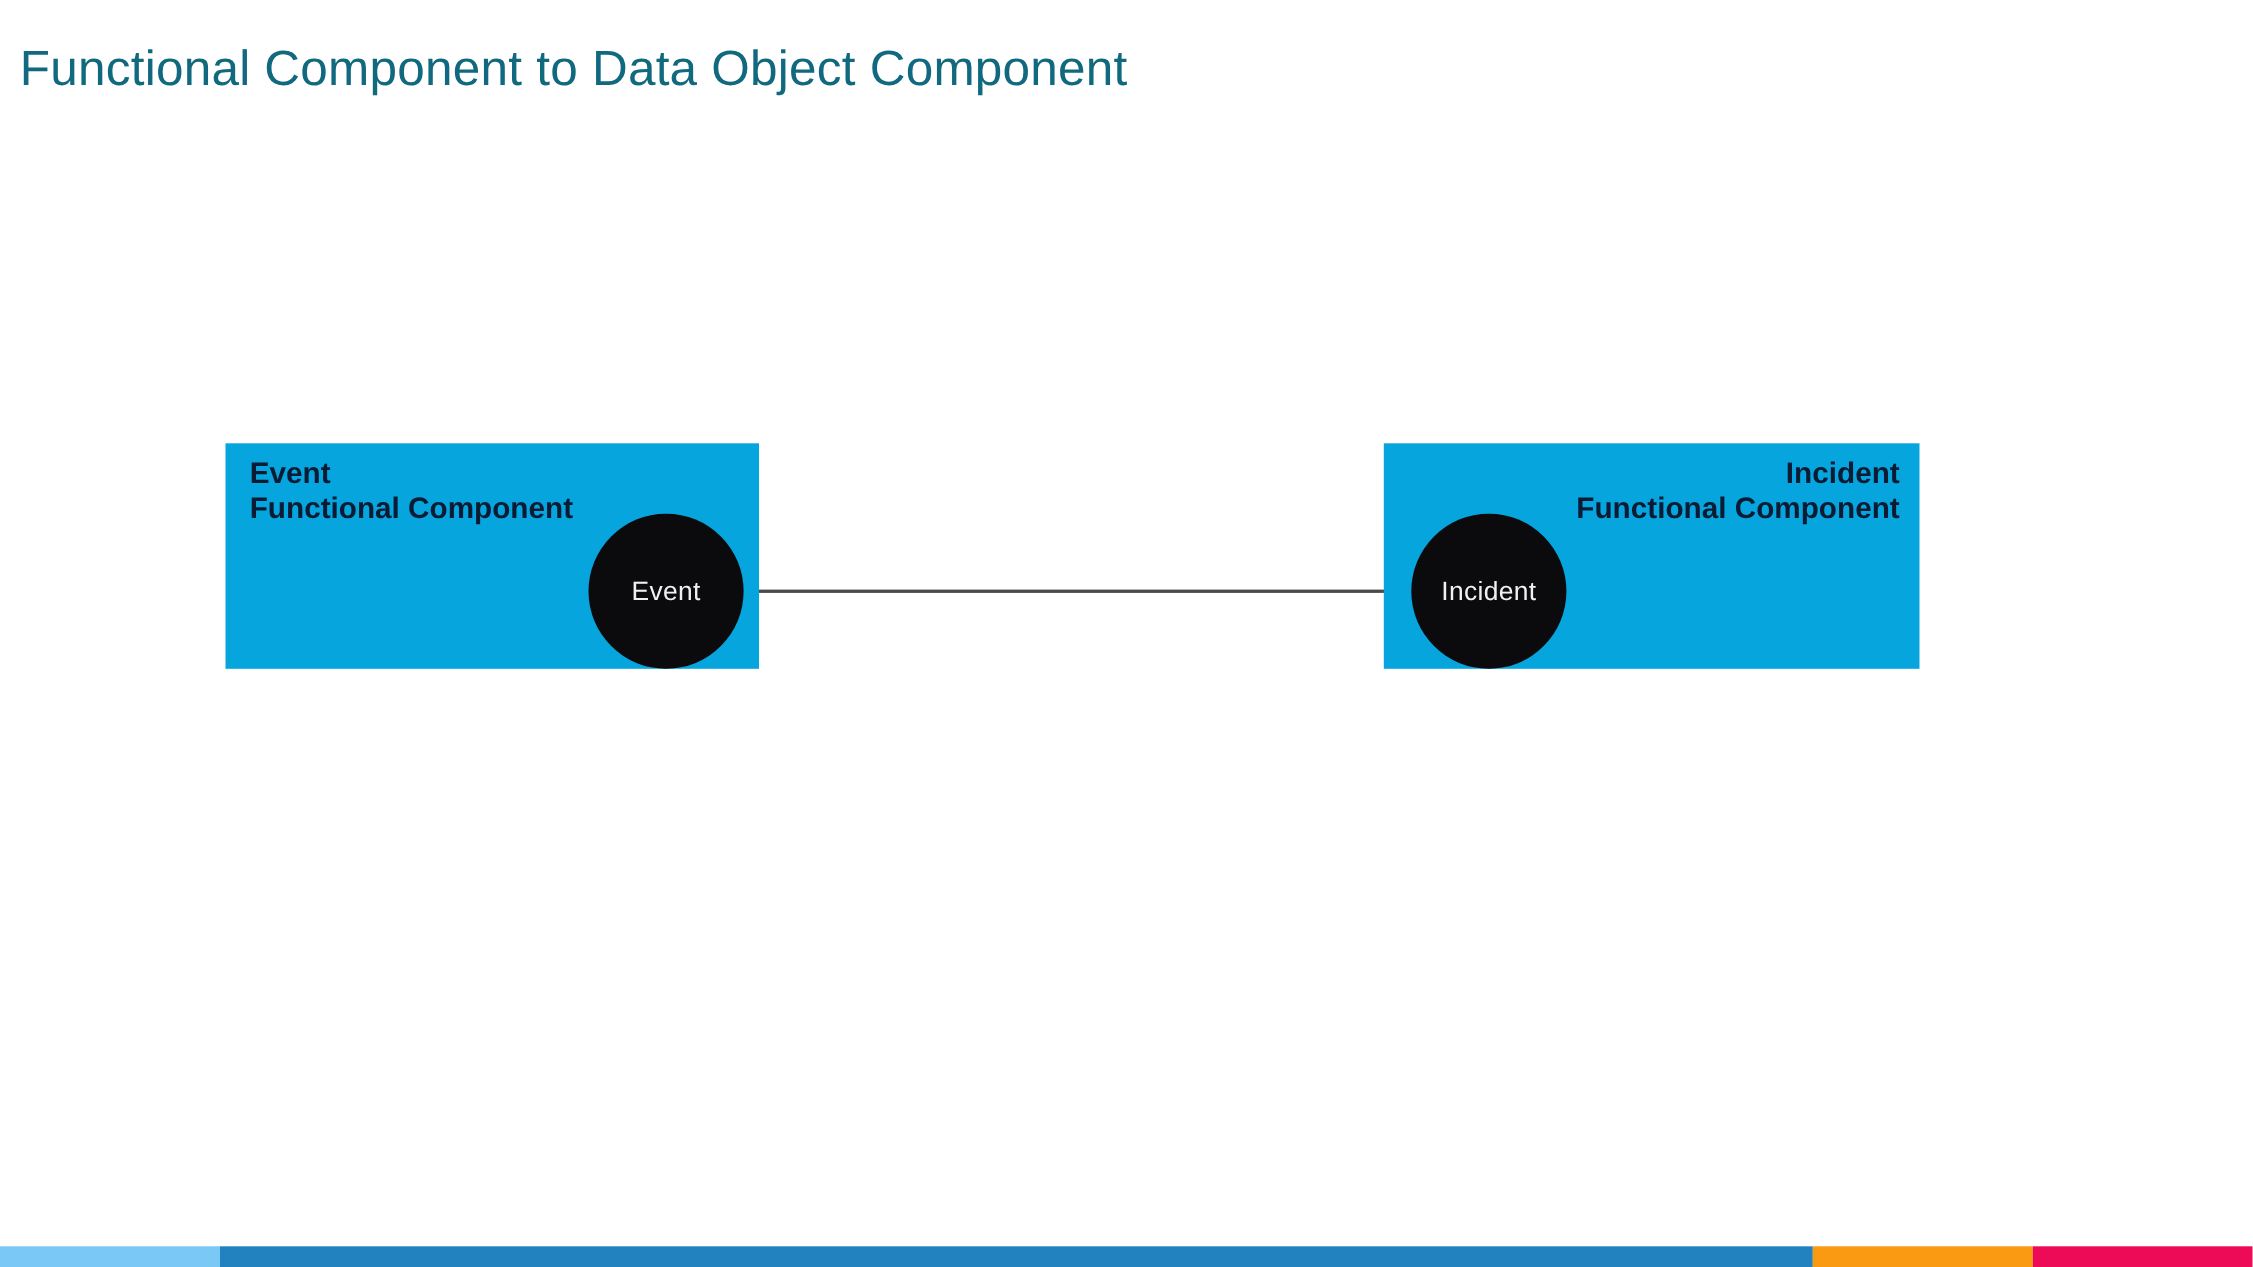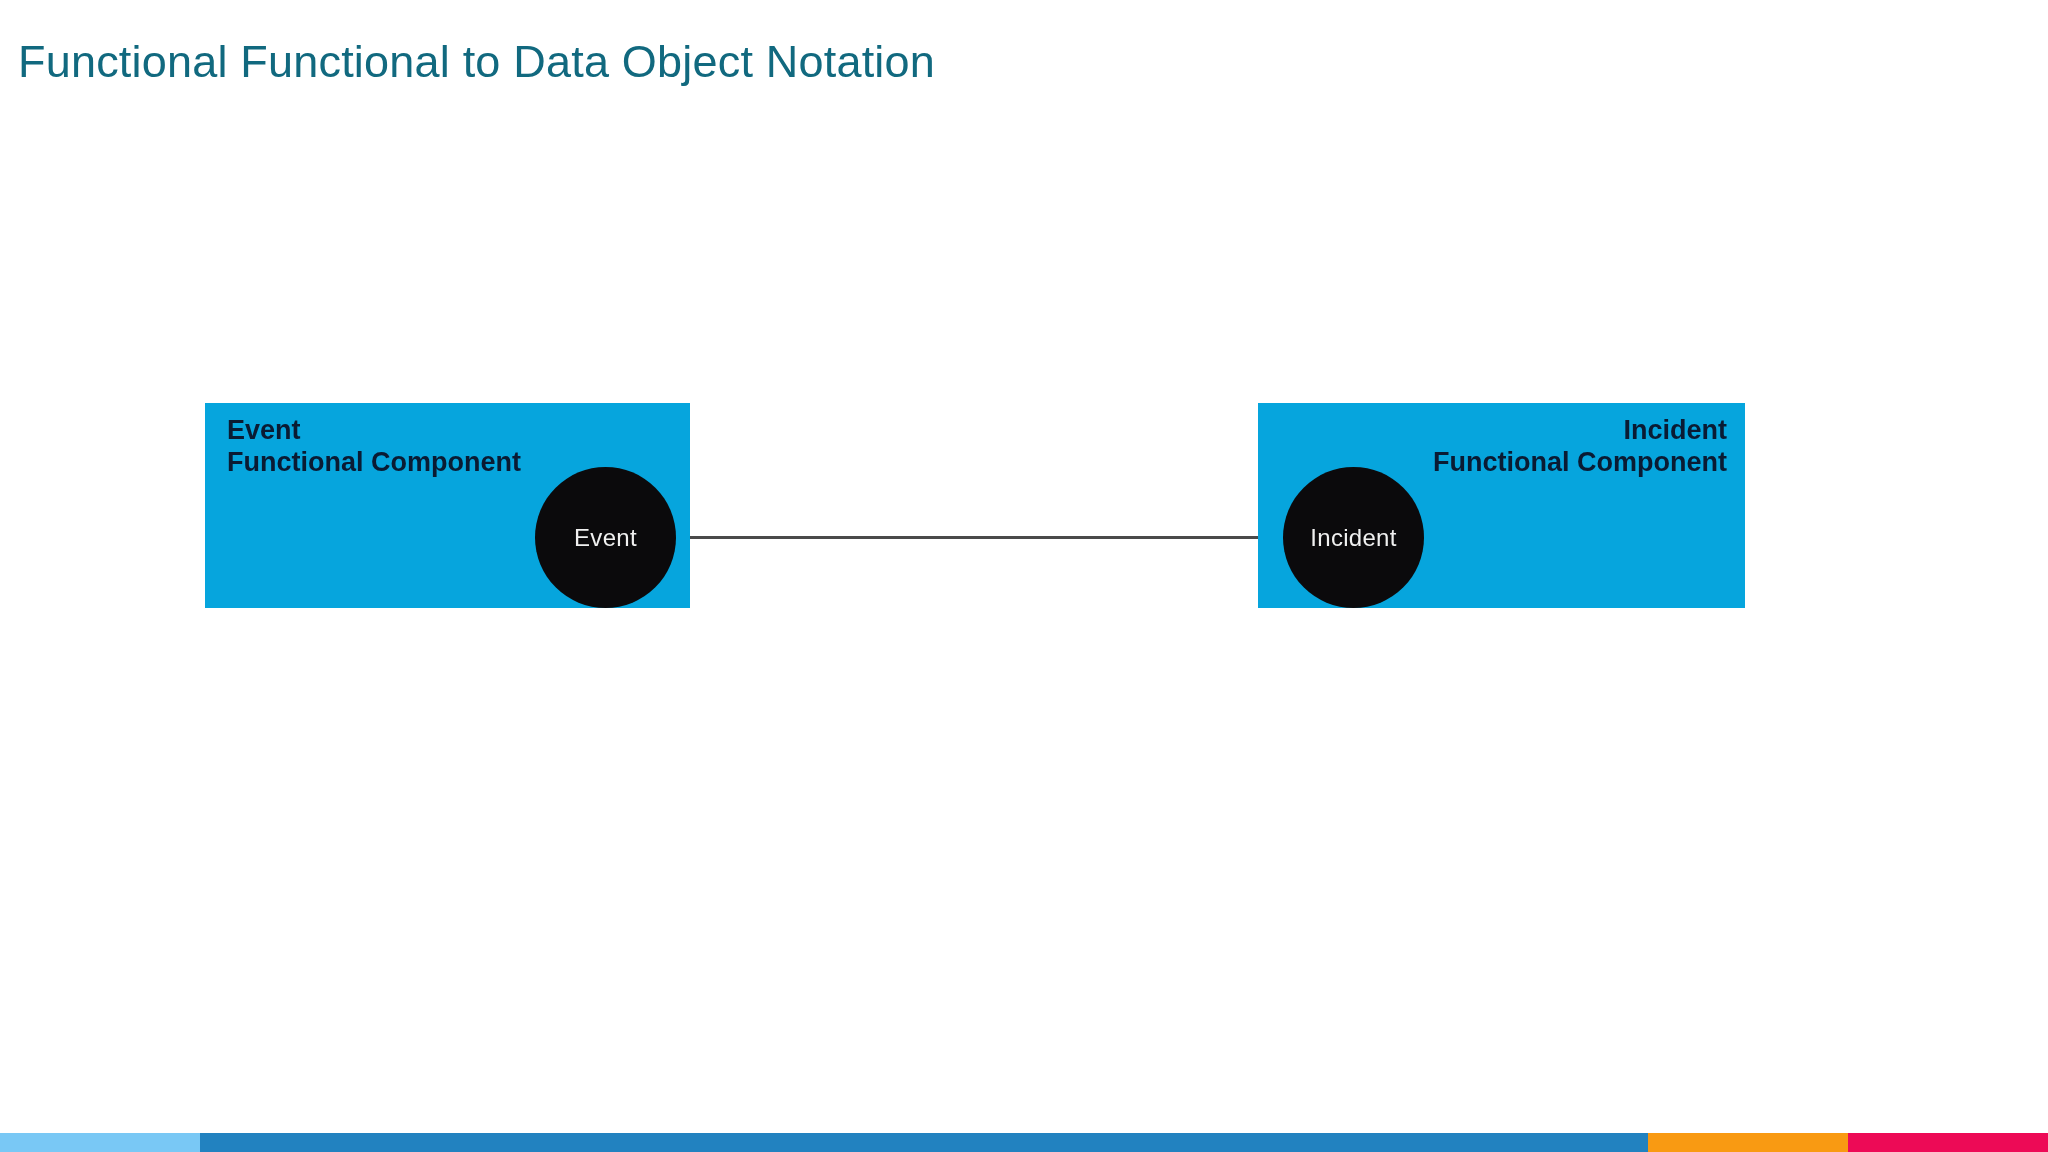--- a/index.html
+++ b/index.html
@@ -113,21 +113,21 @@
     height: 19px;
     display: flex;
   }
   .accent-seg { height: 100%; }
 </style>
 </head>
 <body>
 
 <div id="slide">
 
-  <div id="slide-title" style="color: rgb(17, 105, 127);">Functional Functional to Data Object Notation</div>
+  <div id="slide-title" style="color: rgb(17, 105, 127);">Functional Component to Data Object Component</div>
 
   <div id="diagram">
 
     <div id="connector" style="background: rgb(74, 74, 74);"></div>
 
     <div id="fc-box-left" class="fc-box" style="background: rgb(6, 165, 221);">
       <div class="fc-label" style="color: rgb(10, 27, 51);">
         <span class="fc-line">Event</span>
         <span class="fc-line">Functional Component</span>
       </div>

